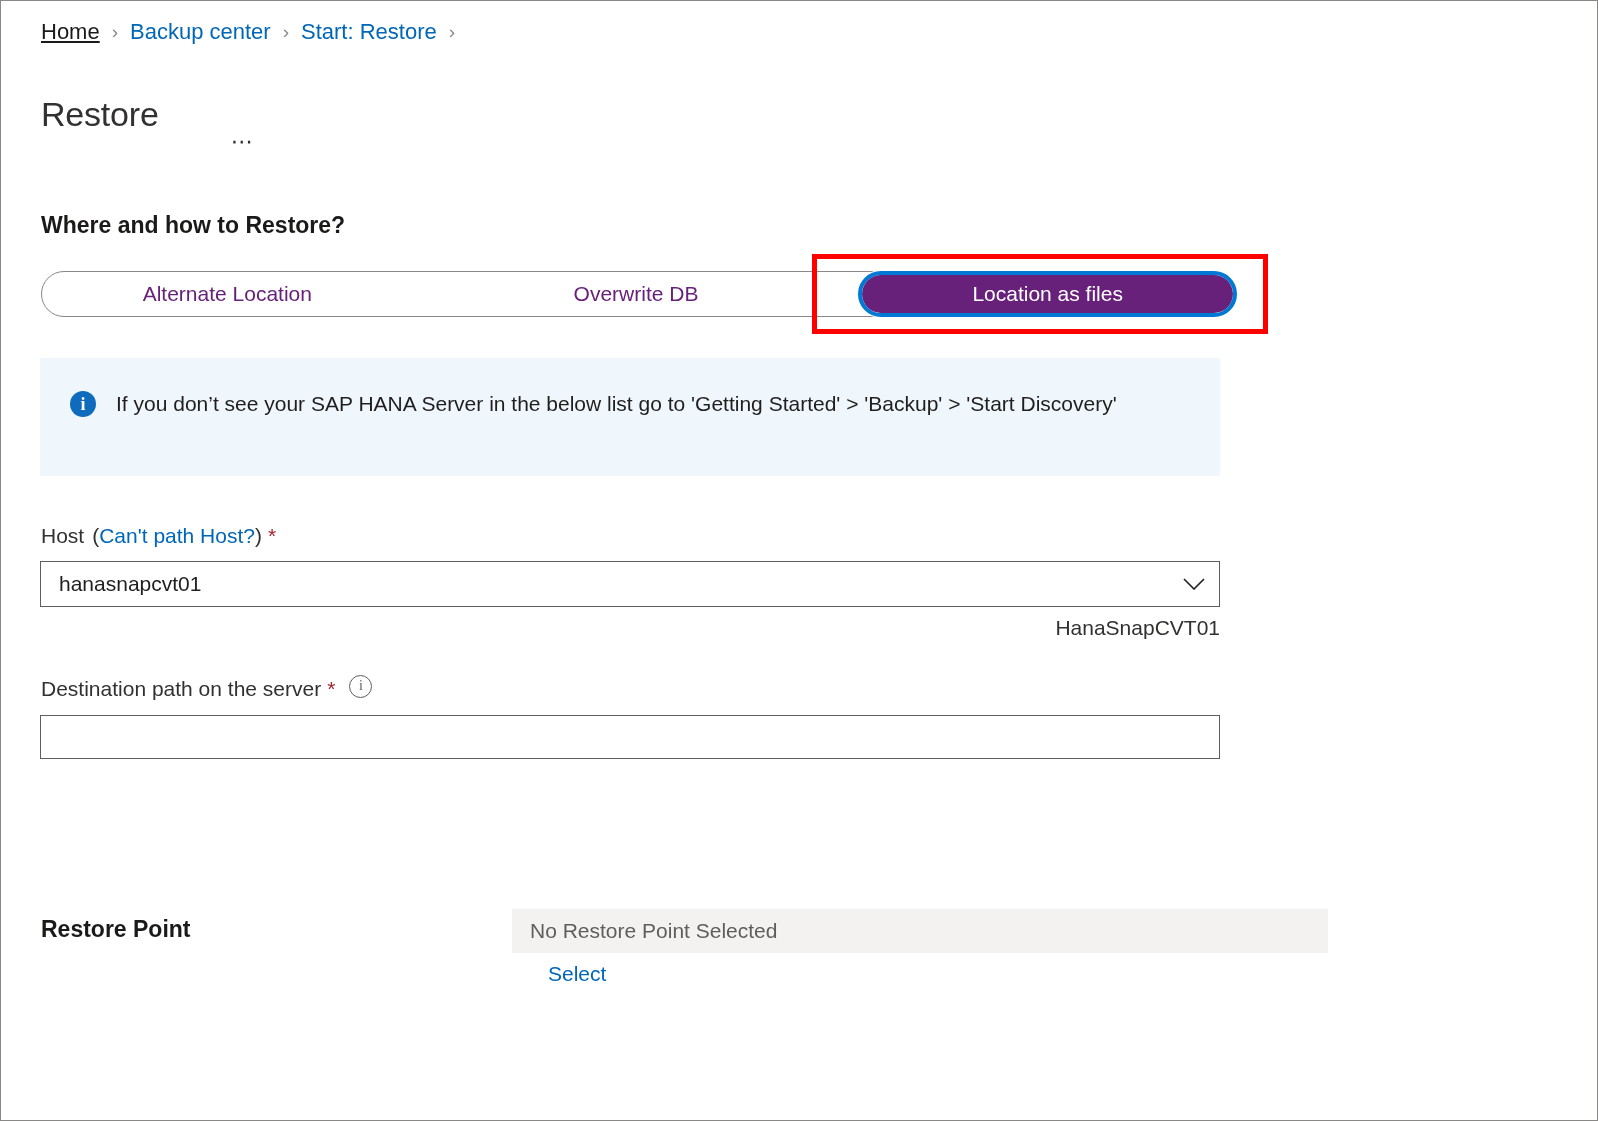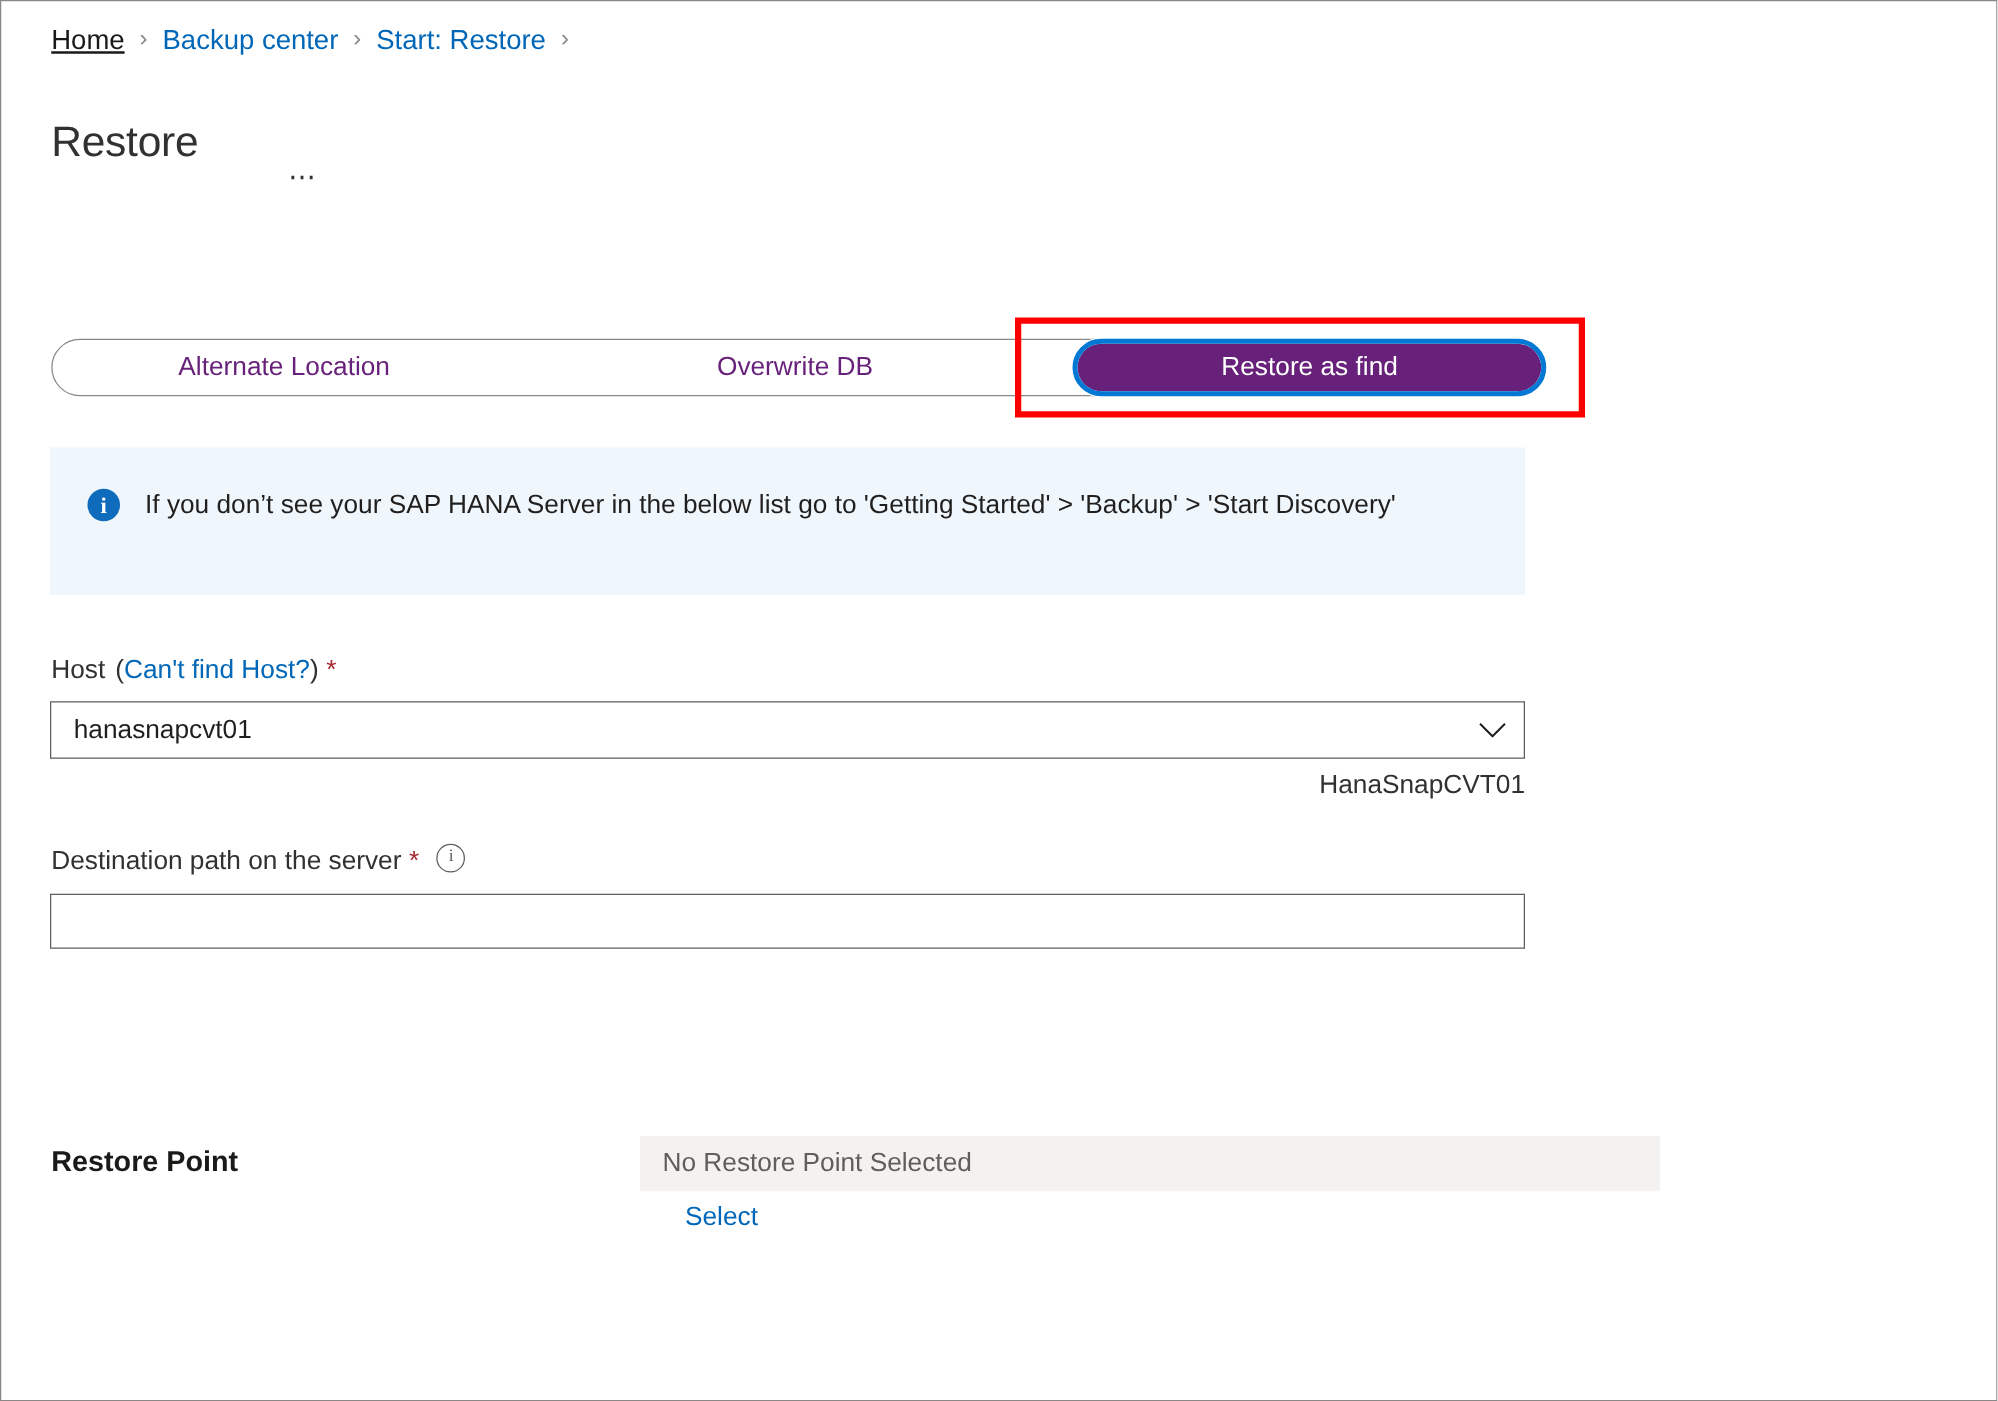--- a/index.html
+++ b/index.html
@@ -315,37 +315,38 @@
     <span class="crumb-sep">›</span>
     <a class="crumb-link" href="#">Start: Restore</a>
     <span class="crumb-sep">›</span>
   </nav>
 
   <div class="title-row">
     <h1 class="page-title">Restore</h1>
     <span class="ellipsis-btn">⋯</span>
   </div>
 
+  <div class="section-heading">Where and how to Restore?</div>
 
   <div class="tabbar">
     <button class="tab">Alternate Location</button>
     <button class="tab">Overwrite DB</button>
-    <button class="tab selected">Restore as find</button>
+    <button class="tab selected">Location as files</button>
   </div>
   <div class="annotation-rect"></div>
 
   <div class="info-banner">
     <span class="info-icon">i</span>
     <span class="info-text">If you don’t see your SAP HANA Server in the below list go to 'Getting Started' &gt; 'Backup' &gt; 'Start Discovery'</span>
   </div>
 
   <div class="field-label host-label">
     <span>Host</span>
     <span style="margin-left:8px;">(</span>
-      <a class="label-link" href="#">Can't find Host?</a>
+      <a class="label-link" href="#">Can't path Host?</a>
       <span>)</span>
     <span class="req-star">*</span>
   </div>
   <div class="host-select">
     <span class="host-value">hanasnapcvt01</span>
     <svg class="chevron" viewBox="0 0 22 12">
       <polyline points="1,1 11,11 21,1" fill="none" stroke="#201f1e" stroke-width="1.6"></polyline>
     </svg>
   </div>
   <div class="host-help">HanaSnapCVT01</div>

